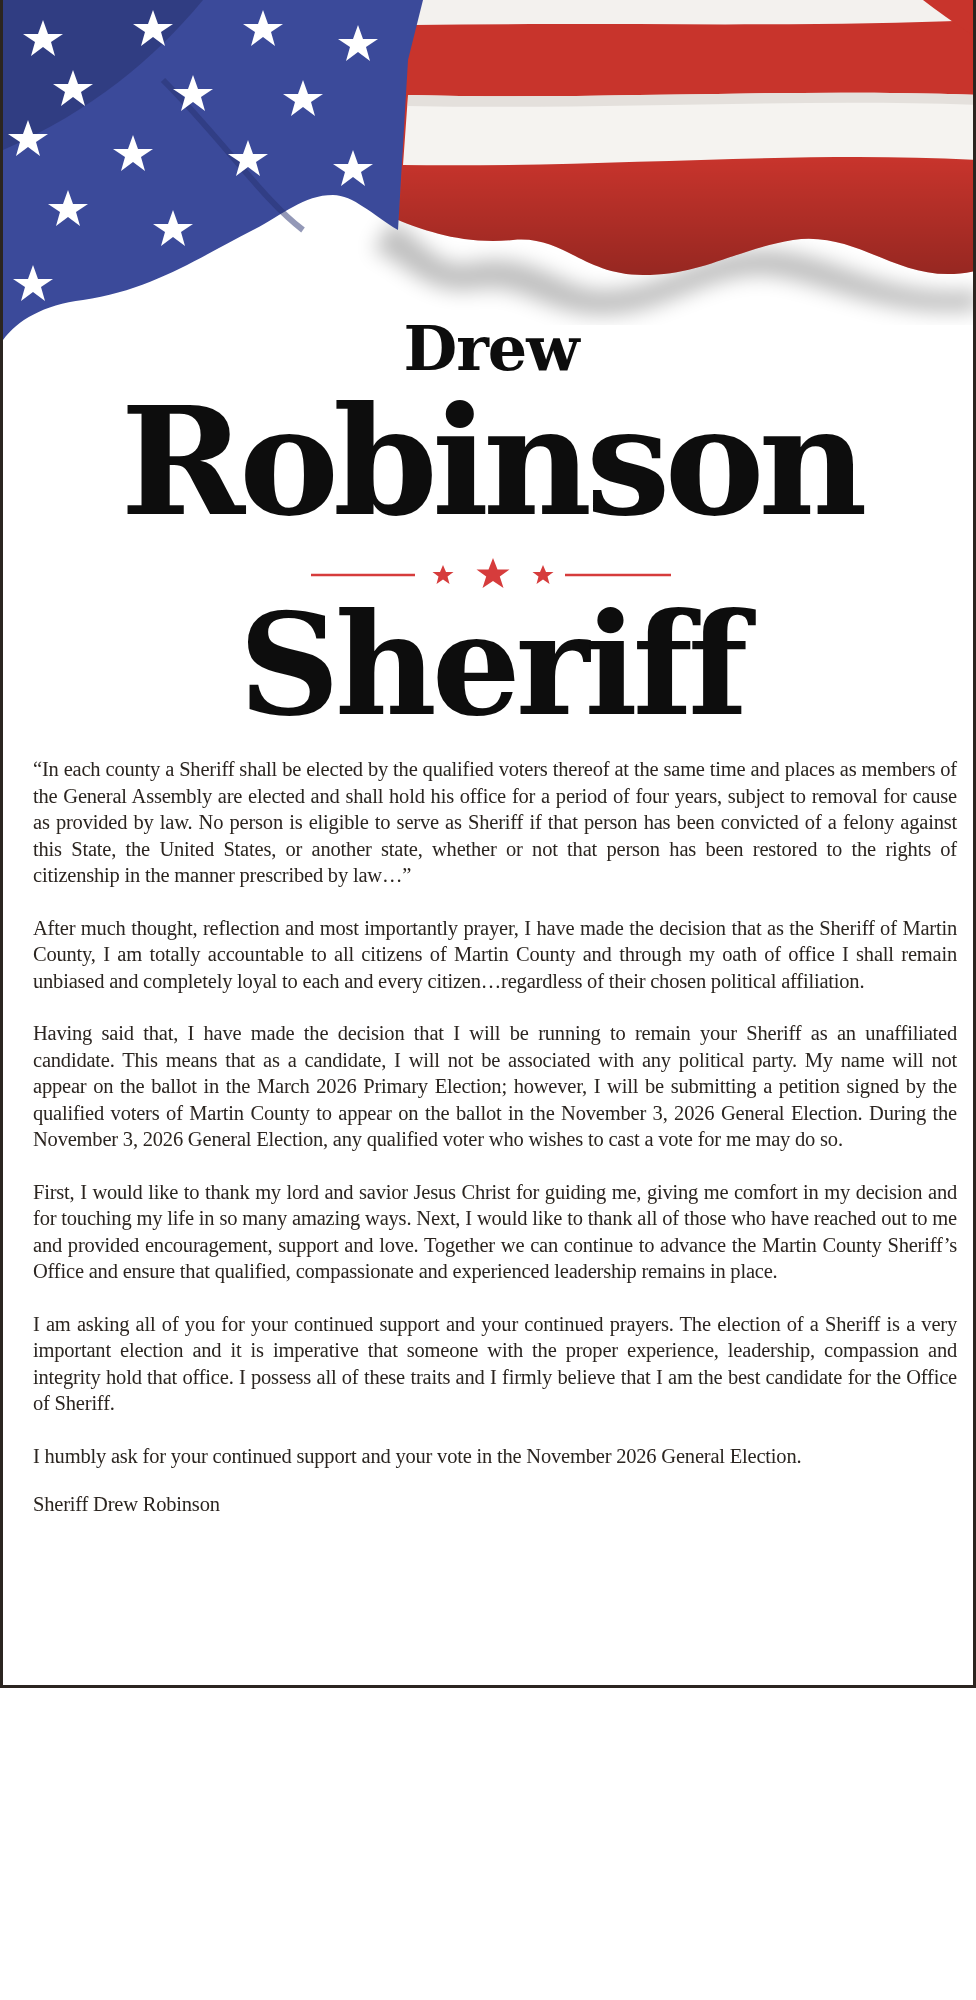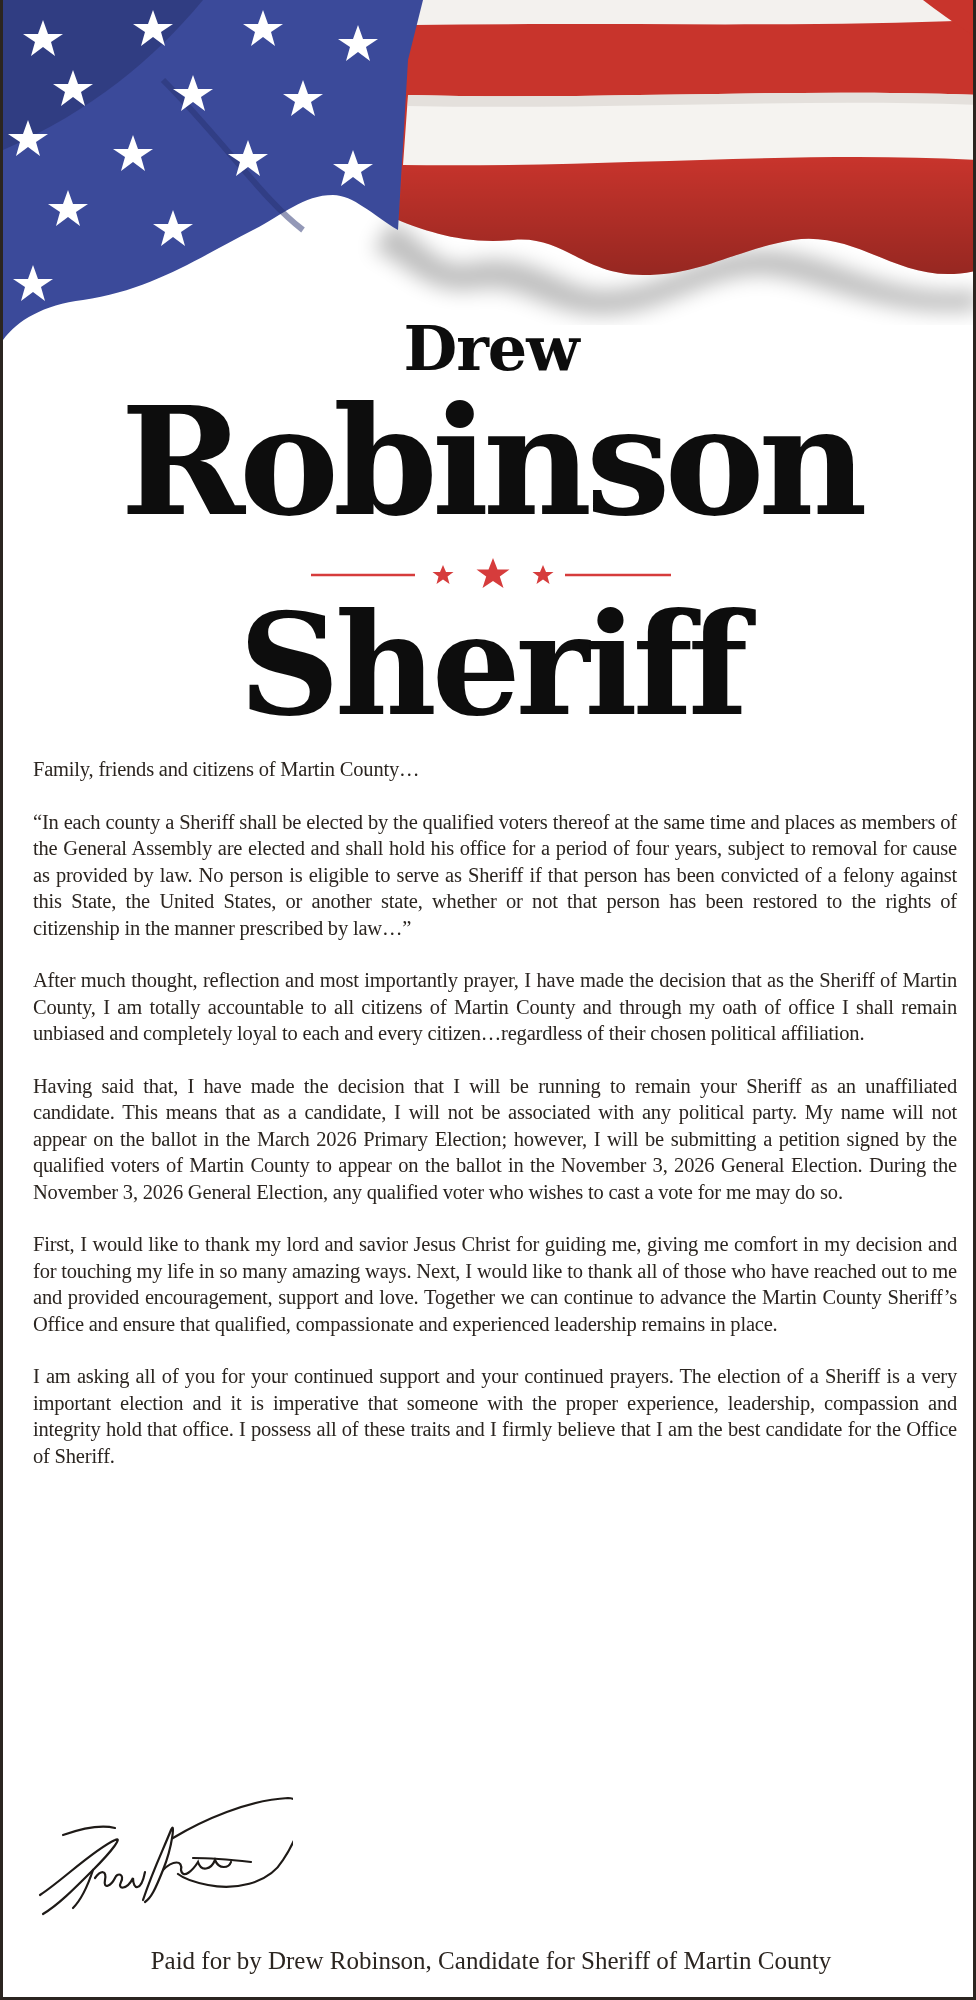--- a/index.html
+++ b/index.html
@@ -1,18 +1,18 @@
 <!DOCTYPE html>
 <html><head>
 <meta charset="utf-8">
 <style>
   html, body { margin: 0; padding: 0; background: #fff; }
   body { width: 976px; height: 2000px; overflow: hidden; position: relative; }
   .page {
-    position: absolute; left: 0; top: 0; width: 976px; height: 2000px;
+    position: absolute; left: 0; top: 0; width: 976px; height: 1688px;
     box-sizing: border-box; border: 3px solid #2b2520; border-top: none;
     background: #fff; overflow: hidden;
   }
   .flag { position: absolute; left: 0; top: 0; width: 976px; height: 340px; }
   .header { position: absolute; left: 0; width: 976px; text-align: center; font-family: "DejaVu Serif", serif; color: #0d0d0d; }
   .h-first { top: 318px; font-size: 62px; font-weight: bold; letter-spacing: -1px; line-height: 1; }
   .h-last { top: 386px; font-size: 150px; font-weight: bold; letter-spacing: -6px; line-height: 1; }
   .h-title { top: 595px; font-size: 140px; font-weight: bold; letter-spacing: -5px; line-height: 1; }
   .divider { position: absolute; left: 300px; top: 548px; width: 380px; height: 46px; }
   .body-text {
@@ -81,26 +81,27 @@
     <line x1="8" y1="27" x2="112" y2="27" stroke="#d63c3c" stroke-width="2.5"></line>
     <polygon fill="#d63c3c" points="140,17 143,24 150.5,24 144.5,28.5 146.5,36 140,31.5 133.5,36 135.5,28.5 129.5,24 137,24"></polygon>
     <polygon fill="#d63c3c" points="190,10 194.5,21.5 206.5,21.5 196.8,28.5 200.5,40 190,33 179.5,40 183.2,28.5 173.5,21.5 185.5,21.5"></polygon>
     <polygon fill="#d63c3c" points="240,17 243,24 250.5,24 244.5,28.5 246.5,36 240,31.5 233.5,36 235.5,28.5 229.5,24 237,24"></polygon>
     <line x1="262" y1="27" x2="368" y2="27" stroke="#d63c3c" stroke-width="2.5"></line>
   </svg>
 
   <div class="header h-title">Sheriff</div>
 
   <div class="body-text">
-    <p>Family, friends and citizens of Martin County…</p>
     <p>“In each county a Sheriff shall be elected by the qualified voters thereof at the same time and places as members of the General Assembly are elected and shall hold his office for a period of four years, subject to removal for cause as provided by law.  No person is eligible to serve as Sheriff if that person has been convicted of a felony against this State, the United States, or another state, whether or not that person has been restored to the rights of citizenship in the manner prescribed by law…”</p>
     <p>After much thought, reflection and most importantly prayer, I have made the decision that as the Sheriff of Martin County, I am totally accountable to all citizens of Martin County and through my oath of office I shall remain unbiased and completely loyal to each and every citizen…regardless of their chosen political affiliation.</p>
     <p>Having said that, I have made the decision that I will be running to remain your Sheriff as an unaffiliated candidate.  This means that as a candidate, I will not be associated with any political party.  My name will not appear on the ballot in the March 2026 Primary Election; however, I will be submitting a petition signed by the qualified voters of Martin County to appear on the ballot in the November 3, 2026 General Election.  During the November 3, 2026 General Election, any qualified voter who wishes to cast a vote for me may do so.</p>
     <p>First, I would like to thank my lord and savior Jesus Christ for guiding me, giving me comfort in my decision and for touching my life in so many amazing ways.  Next, I would like to thank all of those who have reached out to me and provided encouragement, support and love.  Together we can continue to advance the Martin County Sheriff’s Office and ensure that qualified, compassionate and experienced leadership remains in place.</p>
     <p>I am asking all of you for your continued support and your continued prayers.  The election of a Sheriff is a very important election and it is imperative that someone with the proper experience, leadership, compassion and integrity hold that office.  I possess all of these traits and I firmly believe that I am the best candidate for the Office of Sheriff.</p>
+    <p class="tight">I humbly ask for your continued support and your vote in the November 2026 General Election.</p>
+    <p>Sheriff Drew Robinson</p>
   </div>
 
   <svg class="signature" viewBox="0 0 260 140" fill="none" stroke="#1e1a17" stroke-width="2.2" stroke-linecap="round">
     <path d="M7 105 C 30 90, 60 60, 82 50 C 90 46, 80 60, 60 80 C 40 100, 25 115, 10 124"></path>
     <path d="M30 45 C 50 38, 70 35, 82 38"></path>
     <path d="M60 80 C 55 95, 48 110, 40 118"></path>
     <path d="M62 88 C 68 80, 74 80, 72 90 C 70 100, 78 96, 82 88 C 84 82, 92 84, 88 92 C 84 100, 94 100, 100 88 C 100 100, 108 102, 112 82"></path>
     <path d="M110 110 C 120 80, 130 60, 138 40 C 142 30, 140 55, 130 80 C 122 100, 118 108, 112 112"></path>
     <path d="M130 80 C 140 70, 150 70, 148 80 C 150 90, 160 80, 165 72 C 168 82, 178 80, 182 70 C 186 80, 196 78, 198 72"></path>
     <path d="M140 48 C 170 30, 215 10, 255 8 C 275 8, 270 40, 250 70 C 235 95, 200 100, 175 95 C 160 92, 150 88, 145 84"></path>

